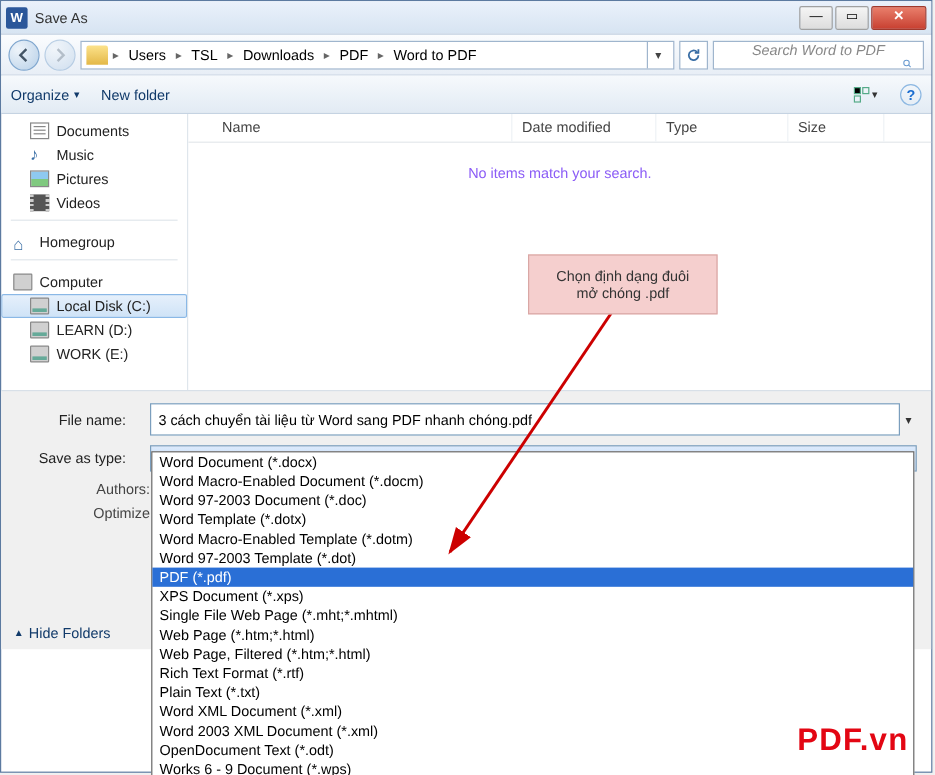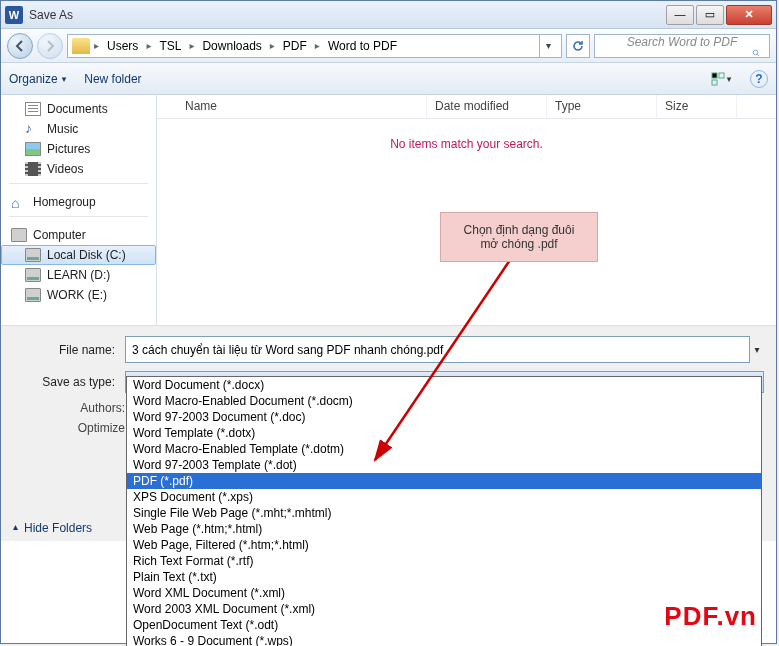--- a/index.html
+++ b/index.html
@@ -46,25 +46,25 @@
 .ticon.vid::before{left:0;}.ticon.vid::after{right:0;}
 .ticon.home{color:#3a6ea5;font-size:14px;}
 .ticon.comp{background:#d0d0d0;border:1px solid #888;border-radius:1px;}
 .ticon.disk{background:#d0d0d0;border:1px solid #888;border-radius:1px;position:relative;}
 .ticon.disk::after{content:'';position:absolute;bottom:1px;left:1px;right:1px;height:3px;background:#6a9;}
 .tree-divider { height: 1px; background: #e0e6ec; margin: 4px 8px; }
 
 .filepane { flex: 1; background: #fff; position: relative; }
 .headers { height: 24px; border-bottom: 1px solid #e4e8ec; display: flex; padding-left: 20px; color: #444; }
 .hcol { padding: 4px 8px; border-right: 1px solid #eef2f6; }
-.empty-msg { position: absolute; top: 42px; left: 0; right: 0; text-align: center; color: #be185d; }
+.empty-msg { position: absolute; top: 42px; left: 0; right: 0; text-align: center; color: #8b5cf6; }
 
 .formarea { padding: 10px 12px 6px 12px; background: #f0f0f0; border-top: 1px solid #d8e0e8; }
 .form-row { display: flex; align-items: center; margin-bottom: 8px; }
-.form-label { width: 112px; text-align: right; padding-right: 10px; color: #222; }
+.form-label { width: 112px; text-align: right; padding-right: 20px; color: #222; }
 .form-input { flex: 1; height: 27px; border: 1px solid #7b9ebd; background: #fff; padding: 12px 6px; }
 .form-select { flex: 1; height: 22px; border: 1px solid #7b9ebd; background: linear-gradient(#dceafc,#bcd8f6); padding: 0 6px; position: relative; display:flex;align-items:center; }
 .form-select .arrow { position: absolute; right: 4px; top: 5px; font-size: 10px; color: #333; }
 
 .dropdown-list { position: absolute; left: 126px; top: 376px; width: 636px; background: #fff; border: 1px solid #666; z-index: 20; }
 .dd-item { padding: 1px 6px; cursor: pointer; white-space: nowrap; overflow: hidden; }
 .dd-item.sel { background: #2a6fd6; color: #fff; }
 
 .hide-folders { display:flex;align-items:center;gap:6px;color:#113a6a;cursor:pointer;}
 

